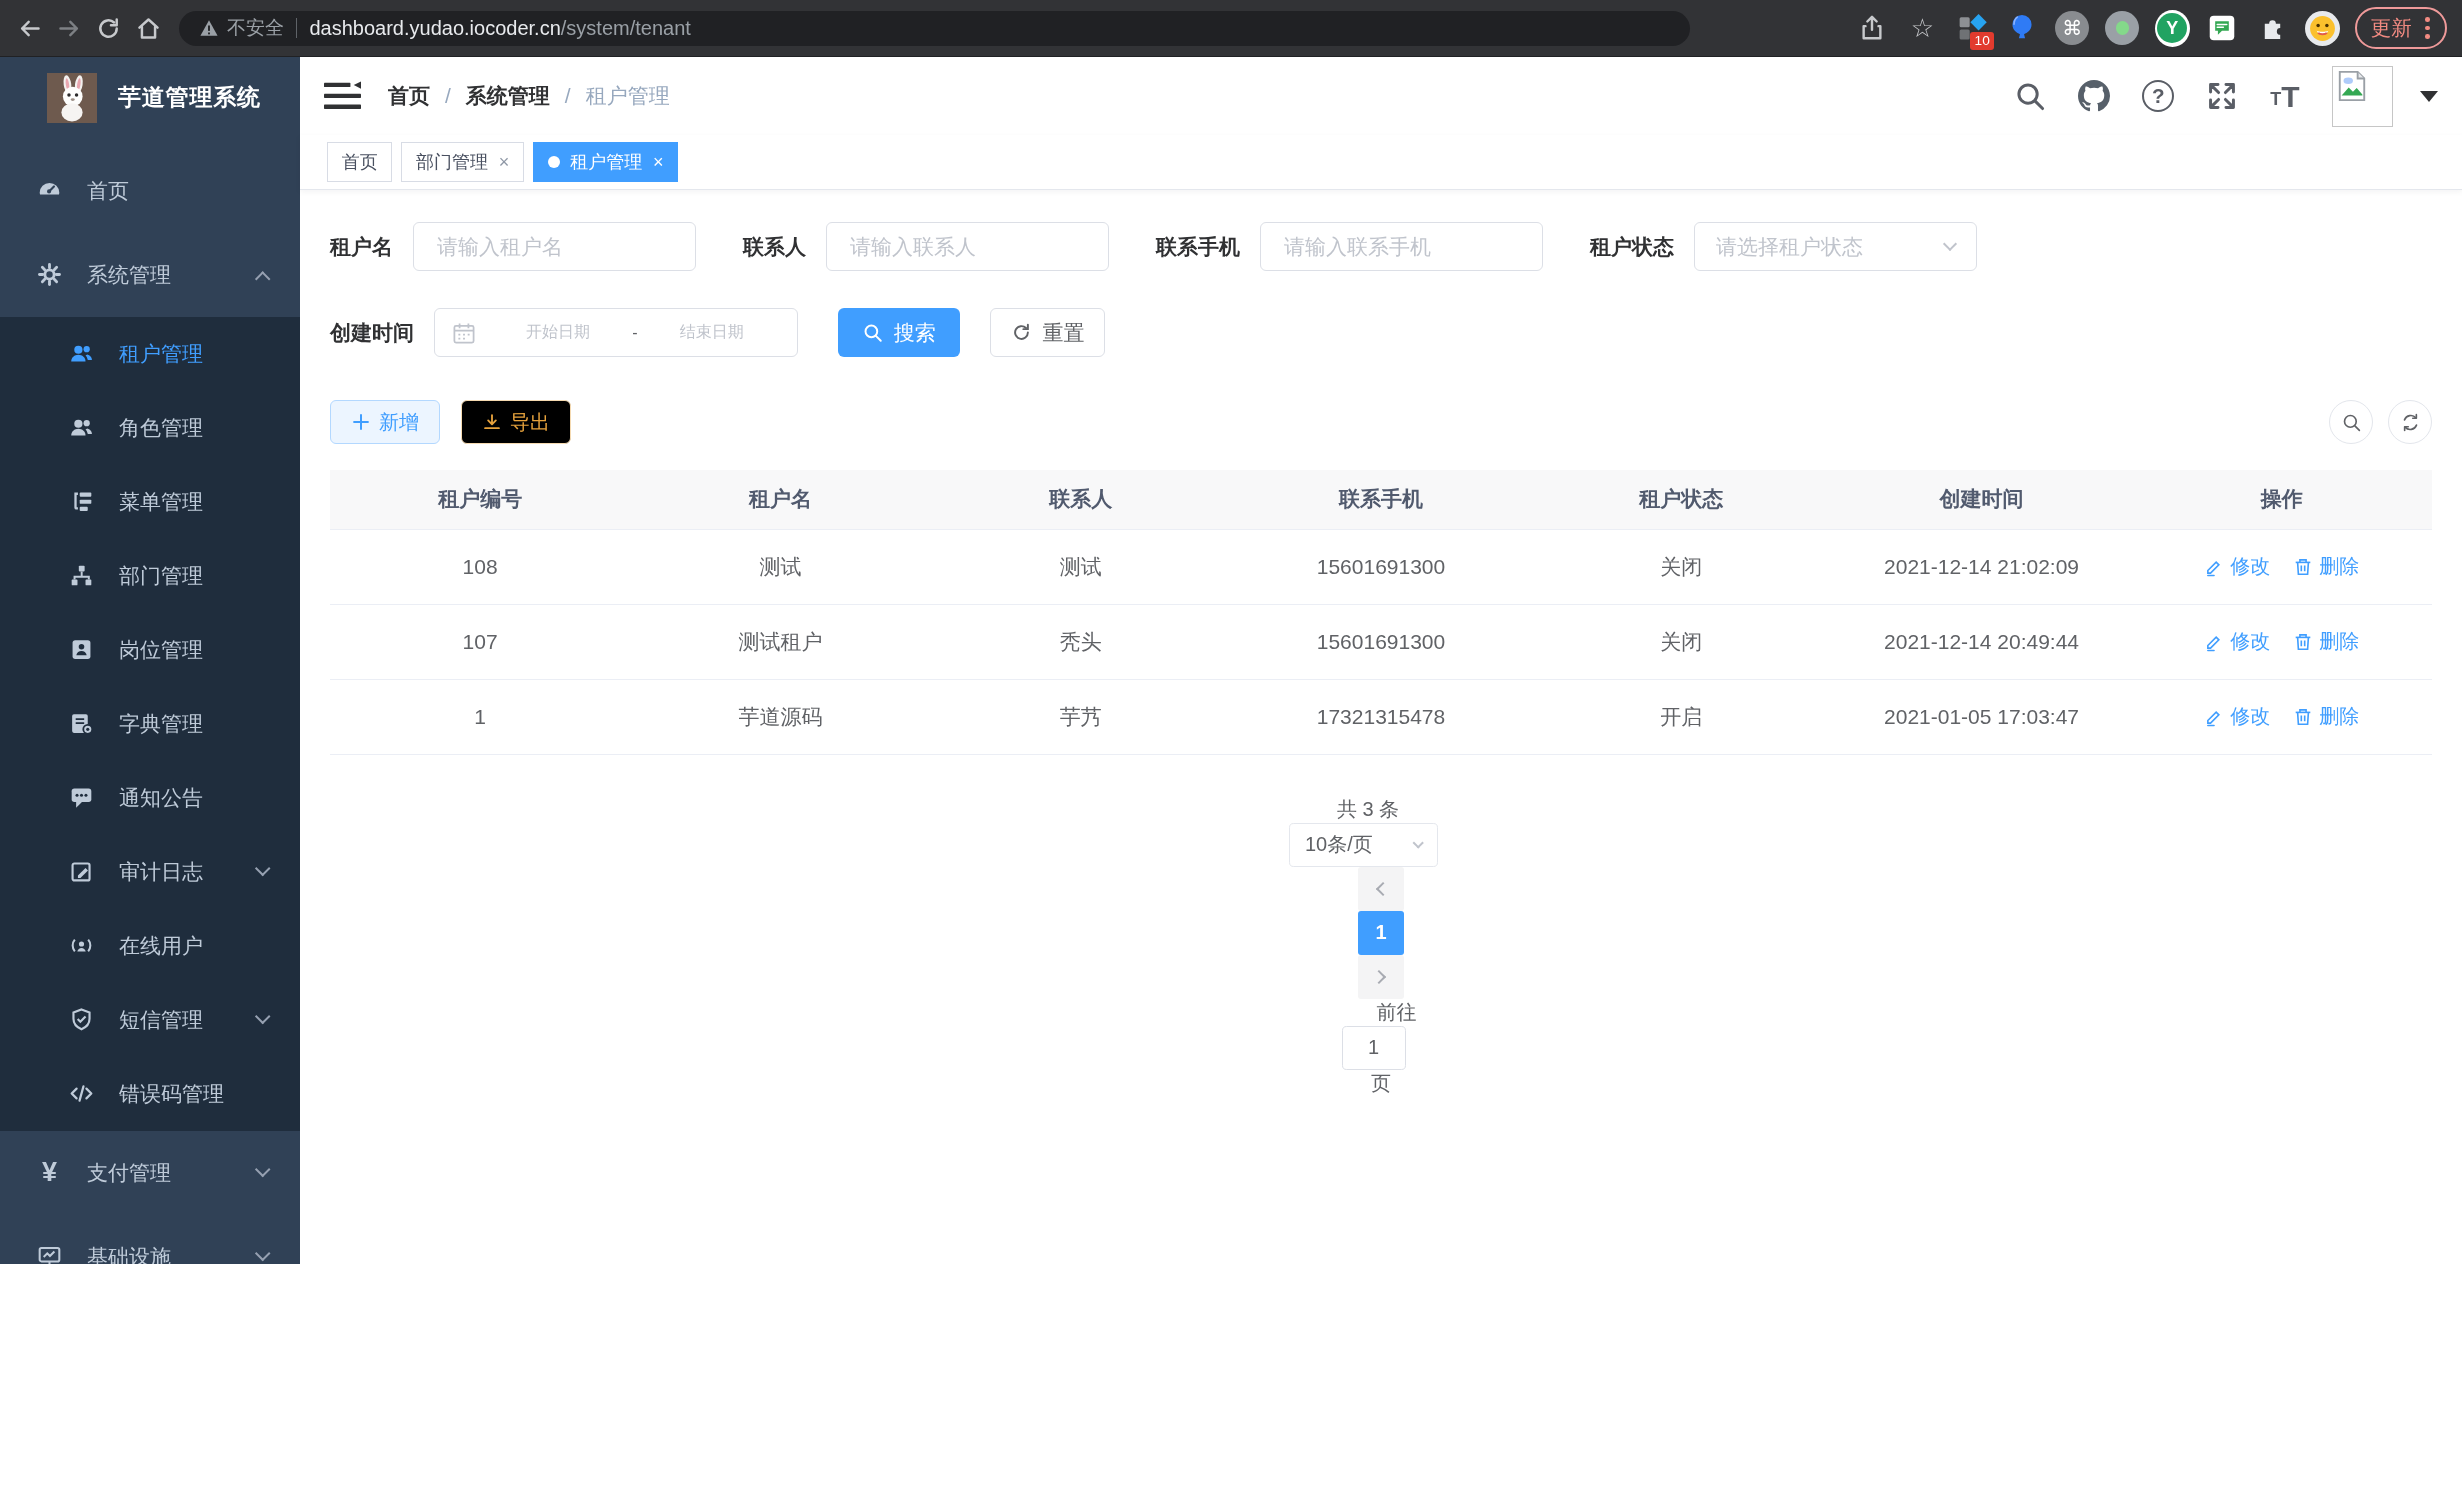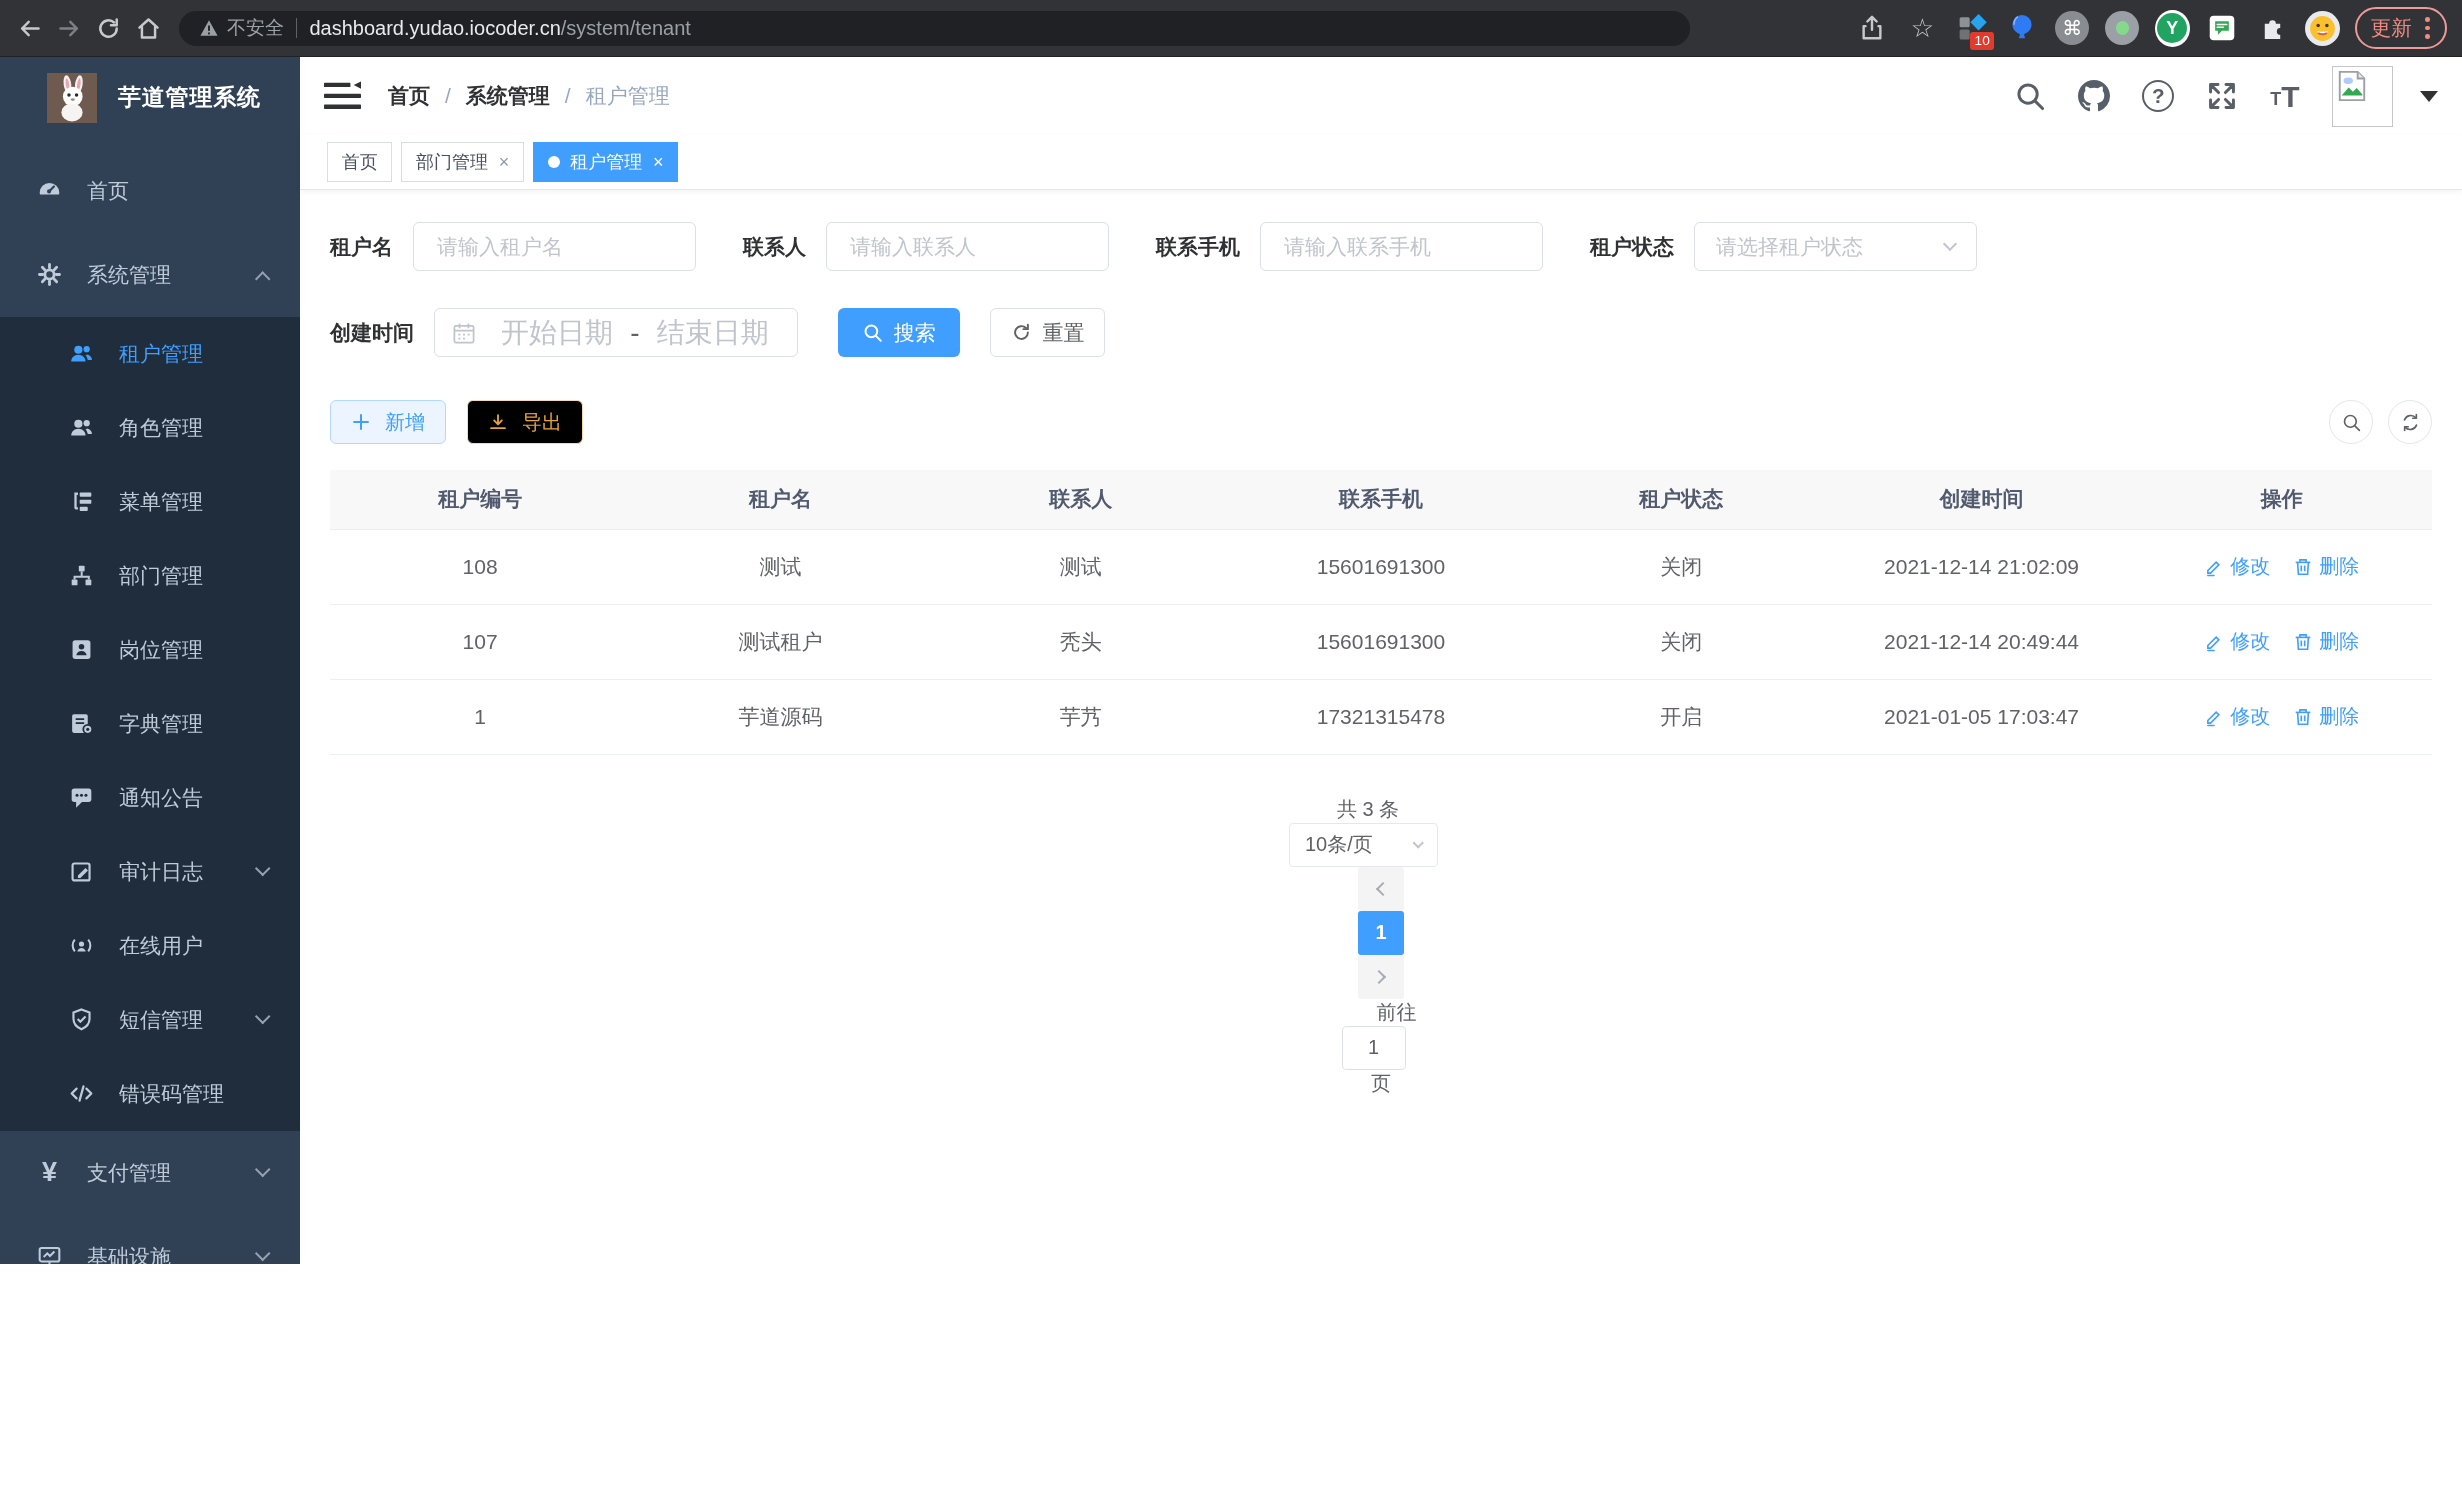--- a/index.html
+++ b/index.html
@@ -78,30 +78,30 @@
 
   
   .content { padding:32px 30px 0 30px; flex:1; }
   .frow { display:flex; align-items:center; margin-bottom:37px; }
   .fitem { display:flex; align-items:center; margin-right:47px; }
   .flabel { font-size:21px; font-weight:700; color:#303133; margin-right:20px; white-space:nowrap; }
   .tin { width:283px; height:49px; border:1.5px solid #dcdfe6; border-radius:6px; font-size:21px; color:#606266; padding:0 23px; outline:none; font-family:"Liberation Sans", sans-serif; }
   .tin::placeholder { color:#c0c4cc; }
   .sel { width:283px; height:49px; border:1.5px solid #dcdfe6; border-radius:6px; display:flex; align-items:center; justify-content:space-between; padding:0 21px; color:#c0c4cc; font-size:21px; }
   .chev2 { width:10px; height:10px; border-right:2.3px solid #c0c4cc; border-bottom:2.3px solid #c0c4cc; transform:rotate(45deg); margin-top:-6px; }
-  .drange { width:364px; height:49px; border:1.5px solid #dcdfe6; border-radius:6px; display:flex; align-items:center; padding:0 17px; font-size:28px; color:#c0c4cc; }
+  .drange { width:364px; height:49px; border:1.5px solid #dcdfe6; border-radius:6px; display:flex; align-items:center; padding:0 17px; font-size:16px; color:#c0c4cc; }
   .drange svg { width:24px; height:24px; margin-right:13.7px; }
   .drange .dtxt { flex:1; text-align:center; }
   .drange .dsep { color:#606266; padding:0 6px; }
   .btn { height:49px; border-radius:6px; display:inline-flex; align-items:center; justify-content:center; gap:10.7px; font-size:21px; border:1.5px solid transparent; cursor:pointer; }
   .btn svg { width:21px; height:21px; }
   .btn-search { background:#409eff; color:#fff; padding:0 23px; margin-left:20px; }
   .btn-reset { background:#fff; color:#606266; border-color:#dcdfe6; padding:0 20px; margin-left:30px; }
   .btnrow { display:flex; align-items:center; }
-  .sbtn { height:44px; border-radius:6px; display:inline-flex; align-items:center; gap:14px; font-size:20px; padding:0 20px; cursor:pointer; }
+  .sbtn { height:44px; border-radius:6px; display:inline-flex; align-items:center; gap:8px; font-size:20px; padding:0 20px; cursor:pointer; }
   .sbtn svg { width:20px; height:20px; }
   .btn-add { background:#ecf5ff; border:1.5px solid #b3d8ff; color:#409eff; }
   .btn-export { background:#000000; border:1.5px solid #f5dab1; color:#e6a23c; margin-left:21px; }
   .btnrow-right { margin-left:auto; display:flex; gap:15px; }
   .circ { width:44px; height:44px; border-radius:50%; border:1.5px solid #e3e6ec; background:#fff; display:flex; align-items:center; justify-content:center; cursor:pointer; }
   .circ svg { width:21px; height:21px; }
 
   
   table { width:100%; border-collapse:collapse; margin-top:26px; table-layout:fixed; }
   thead th { background:#f8f8f9; color:#515a6e; font-size:21px; font-weight:700; height:59px; border-bottom:1.5px solid #ebeef5; text-align:center; }

